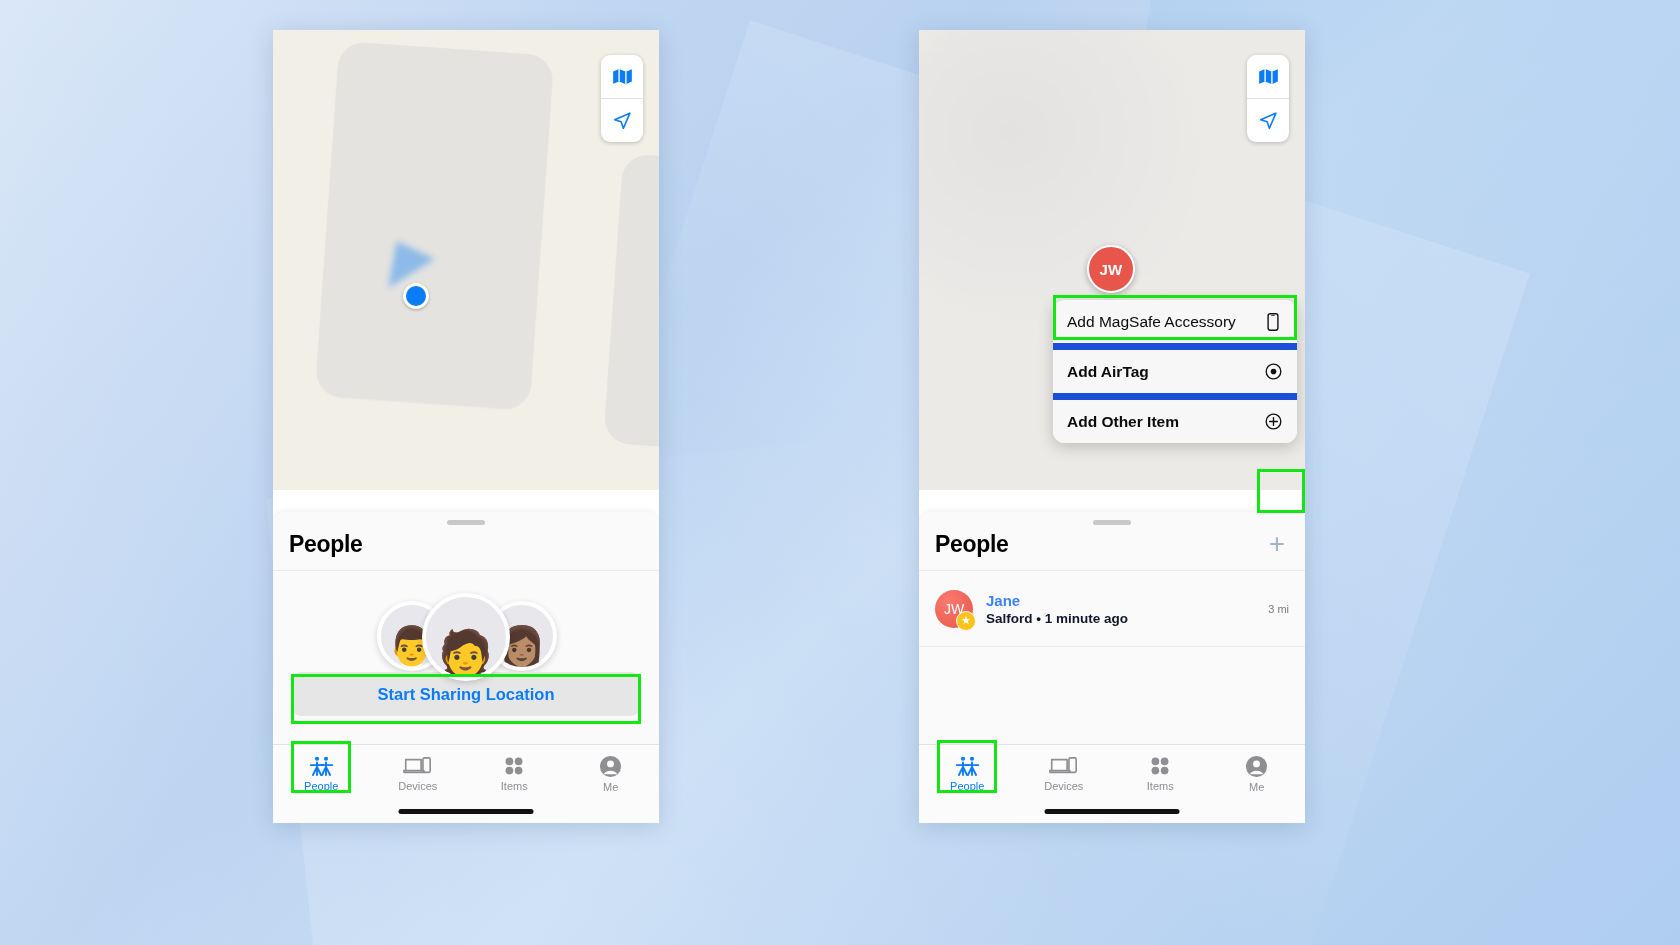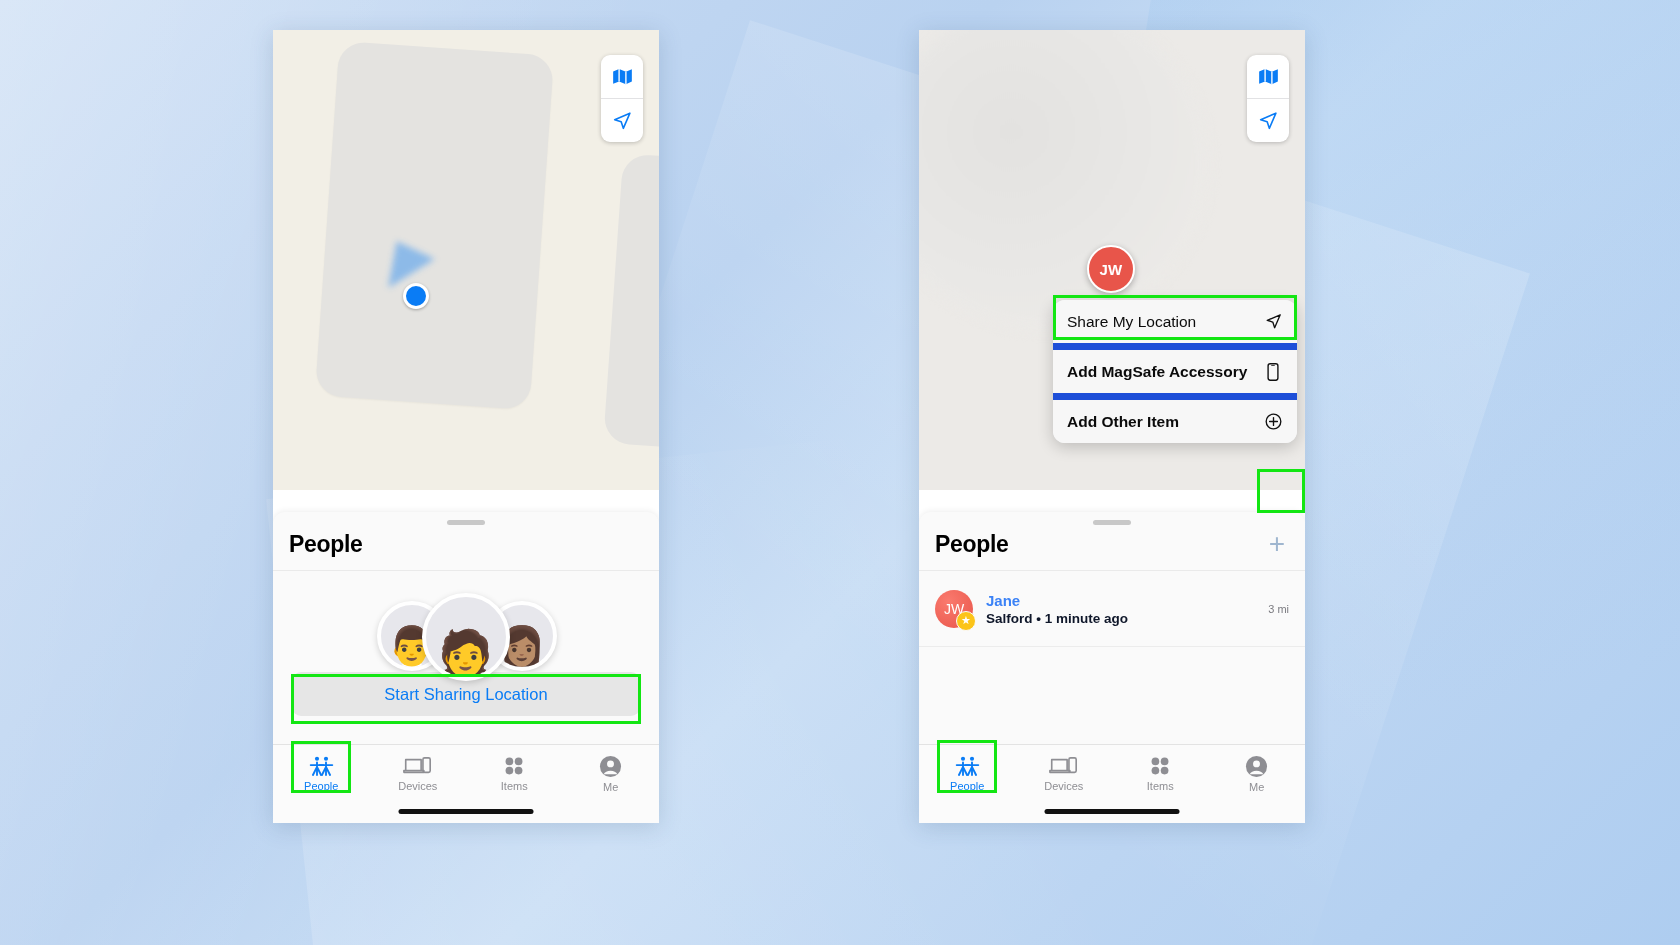--- a/index.html
+++ b/index.html
@@ -63,21 +63,21 @@
   .pin{position:absolute;border-radius:50%;background:#e7e7ec;border:4px solid #fff;box-shadow:0 2px 6px rgba(0,0,0,.17);display:flex;align-items:flex-end;justify-content:center;overflow:hidden;}
   .pin:after{content:"";position:absolute;bottom:-12px;left:50%;transform:translateX(-50%) rotate(45deg);width:16px;height:16px;background:#fff;border-right:4px solid #fff;border-bottom:4px solid #fff;box-shadow:2px 2px 4px rgba(0,0,0,.10);}
   .pin span{font-size:44px;line-height:1;position:relative;z-index:2;margin-bottom:2px;}
   .pin-l{left:104px;top:30px;width:62px;height:62px;}
   .pin-l span{font-size:38px;}
   .pin-c{left:149px;top:22px;width:80px;height:80px;z-index:3;}
   .pin-r{left:214px;top:30px;width:62px;height:62px;}
   .pin-r span{font-size:38px;}
 
   .share-btn{position:absolute;left:19px;right:19px;bottom:107px;height:44px;border-radius:9px;background:#e6e6e6;
-    display:flex;align-items:center;justify-content:center;color:#0a7cf5;font-size:16.5px;}
+    display:flex;align-items:center;justify-content:center;color:#0a7cf5;font-size:16.5px;font-weight:bold;}
 
   
   .person-row{display:flex;align-items:center;padding:10px 16px;height:55px;border-bottom:1px solid #ececec;}
   .avatar{position:relative;width:38px;height:38px;border-radius:50%;background:radial-gradient(circle at 35% 30%,#fa7a6e,#e8554a);
     display:flex;align-items:center;justify-content:center;color:#fff;font-size:14px;font-weight:500;flex:none;}
   .star-badge{position:absolute;right:-3px;bottom:-3px;width:18px;height:18px;border-radius:50%;background:#fcc419;border:1.5px solid #fafafa;display:flex;align-items:center;justify-content:center;color:#fff;font-size:11px;line-height:1;}
   .p-text{margin-left:13px;flex:1;}
   .p-name{font-size:15px;font-weight:700;color:#3b82f6;}
   .p-sub{font-size:13.5px;color:#0f172a;margin-top:2px;font-weight:bold;}
   .p-dist{font-size:11px;color:#7b7b80;}
@@ -202,33 +202,34 @@
         </svg>
       </div>
     </div>
 
     <div class="jw-pin">
       <span>JW</span>
     </div>
 
     <div class="menu">
       <div class="menu-item">
-        <span>Share My Location</span>
-        <span class="mi-ico">
-          <svg width="17" height="17" viewBox="0 0 24 24">
-              <path d="M21.5 2.6 L3.2 10.4 L11 12.8 L13.6 20.8 Z" fill="none" stroke="#111" stroke-width="1.9" stroke-linejoin="round"></path>
-            </svg>
-        </span>
-      </div>
-      <div class="menu-item">
         <span>Add MagSafe Accessory</span>
         <span class="mi-ico">
           <svg width="12" height="18" viewBox="0 0 14 22">
               <rect x="1" y="1" width="12" height="20" rx="2.6" fill="none" stroke="#111" stroke-width="1.7"></rect>
               <rect x="4.6" y="2.6" width="4.8" height="1.2" rx=".6" fill="#111"></rect>
+            </svg>
+        </span>
+      </div>
+      <div class="menu-item">
+        <span>Add AirTag</span>
+        <span class="mi-ico">
+          <svg width="17" height="17" viewBox="0 0 20 20">
+              <circle cx="10" cy="10" r="8.6" fill="none" stroke="#111" stroke-width="1.6"></circle>
+              <circle cx="10" cy="10" r="3.3" fill="#111"></circle>
             </svg>
         </span>
       </div>
       <div class="menu-item">
         <span>Add Other Item</span>
         <span class="mi-ico">
           <svg width="17" height="17" viewBox="0 0 20 20">
               <circle cx="10" cy="10" r="8.6" fill="none" stroke="#111" stroke-width="1.6"></circle>
               <path d="M10 5.4 V14.6 M5.4 10 H14.6" stroke="#111" stroke-width="1.6" stroke-linecap="round"></path>
             </svg>

